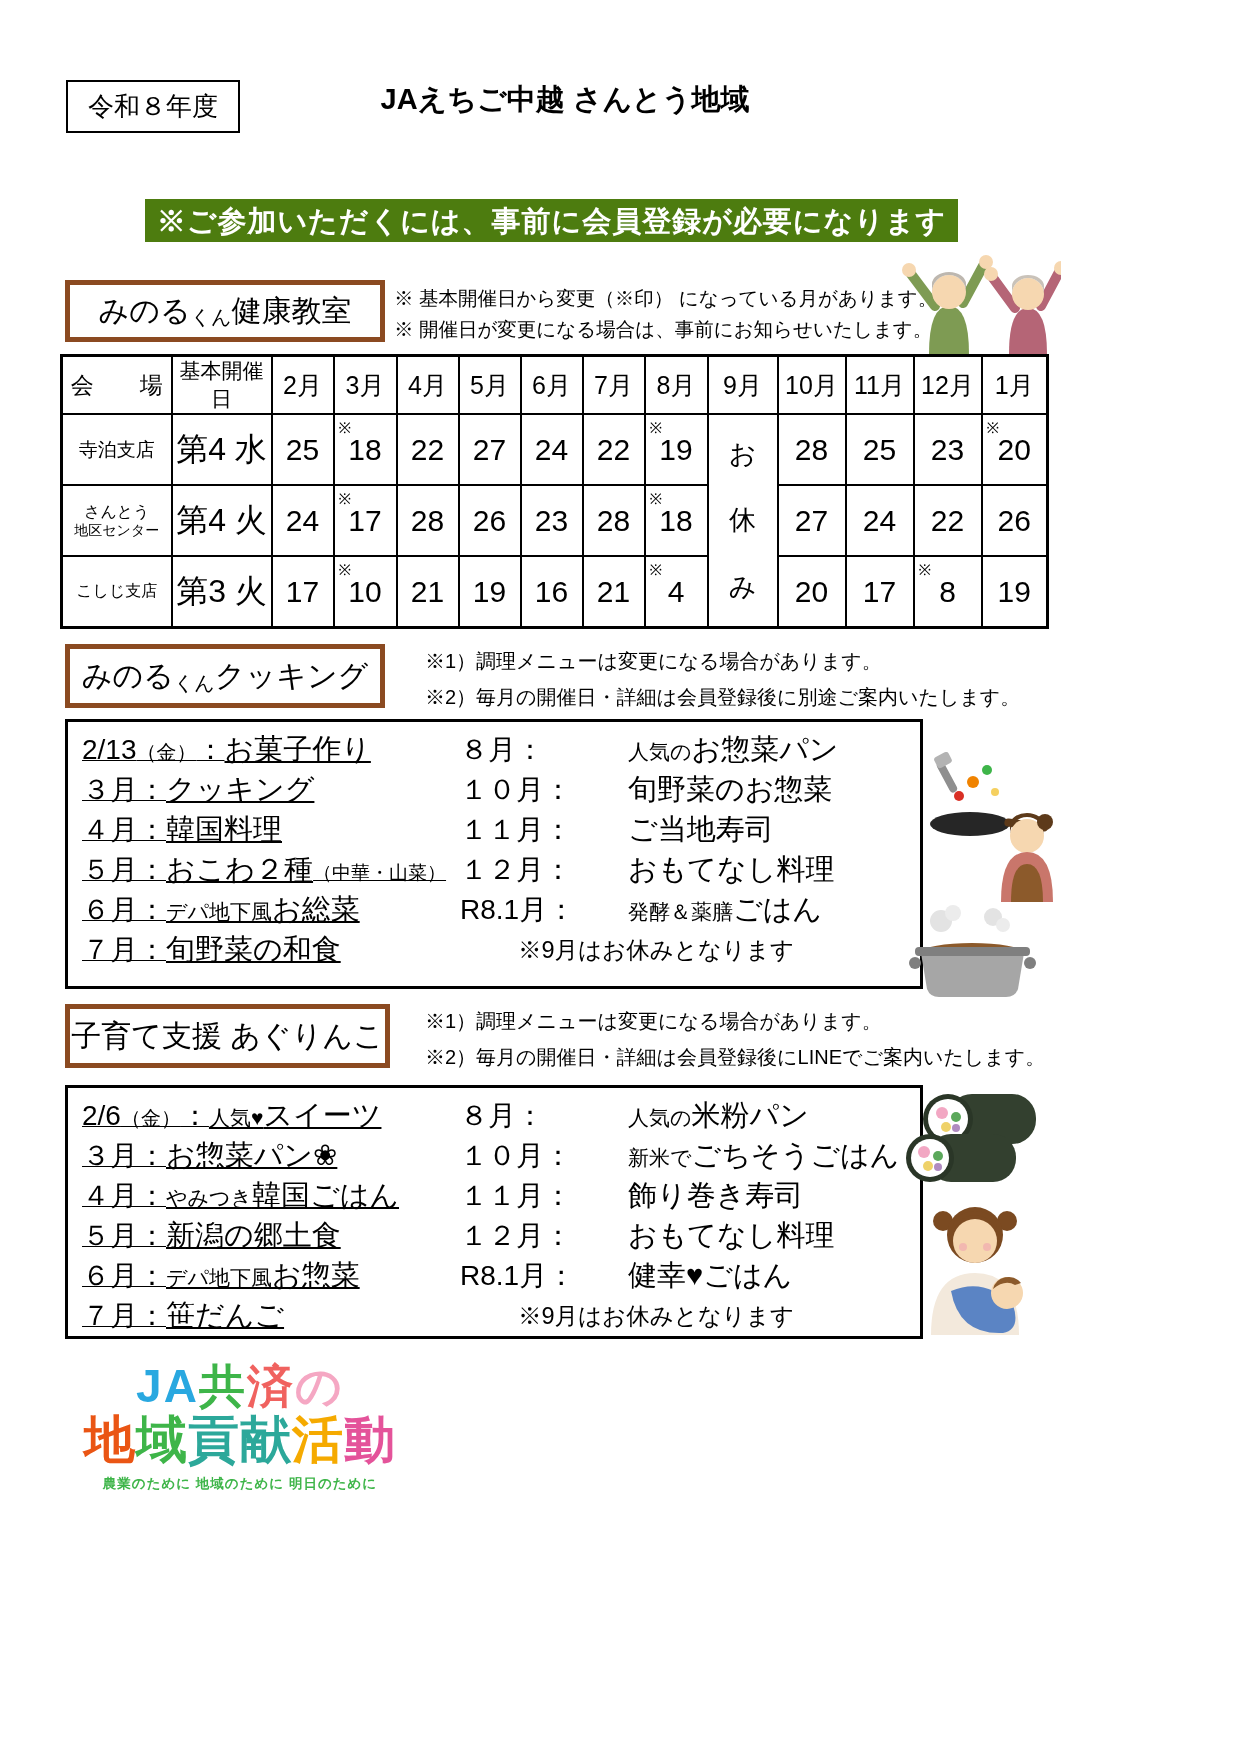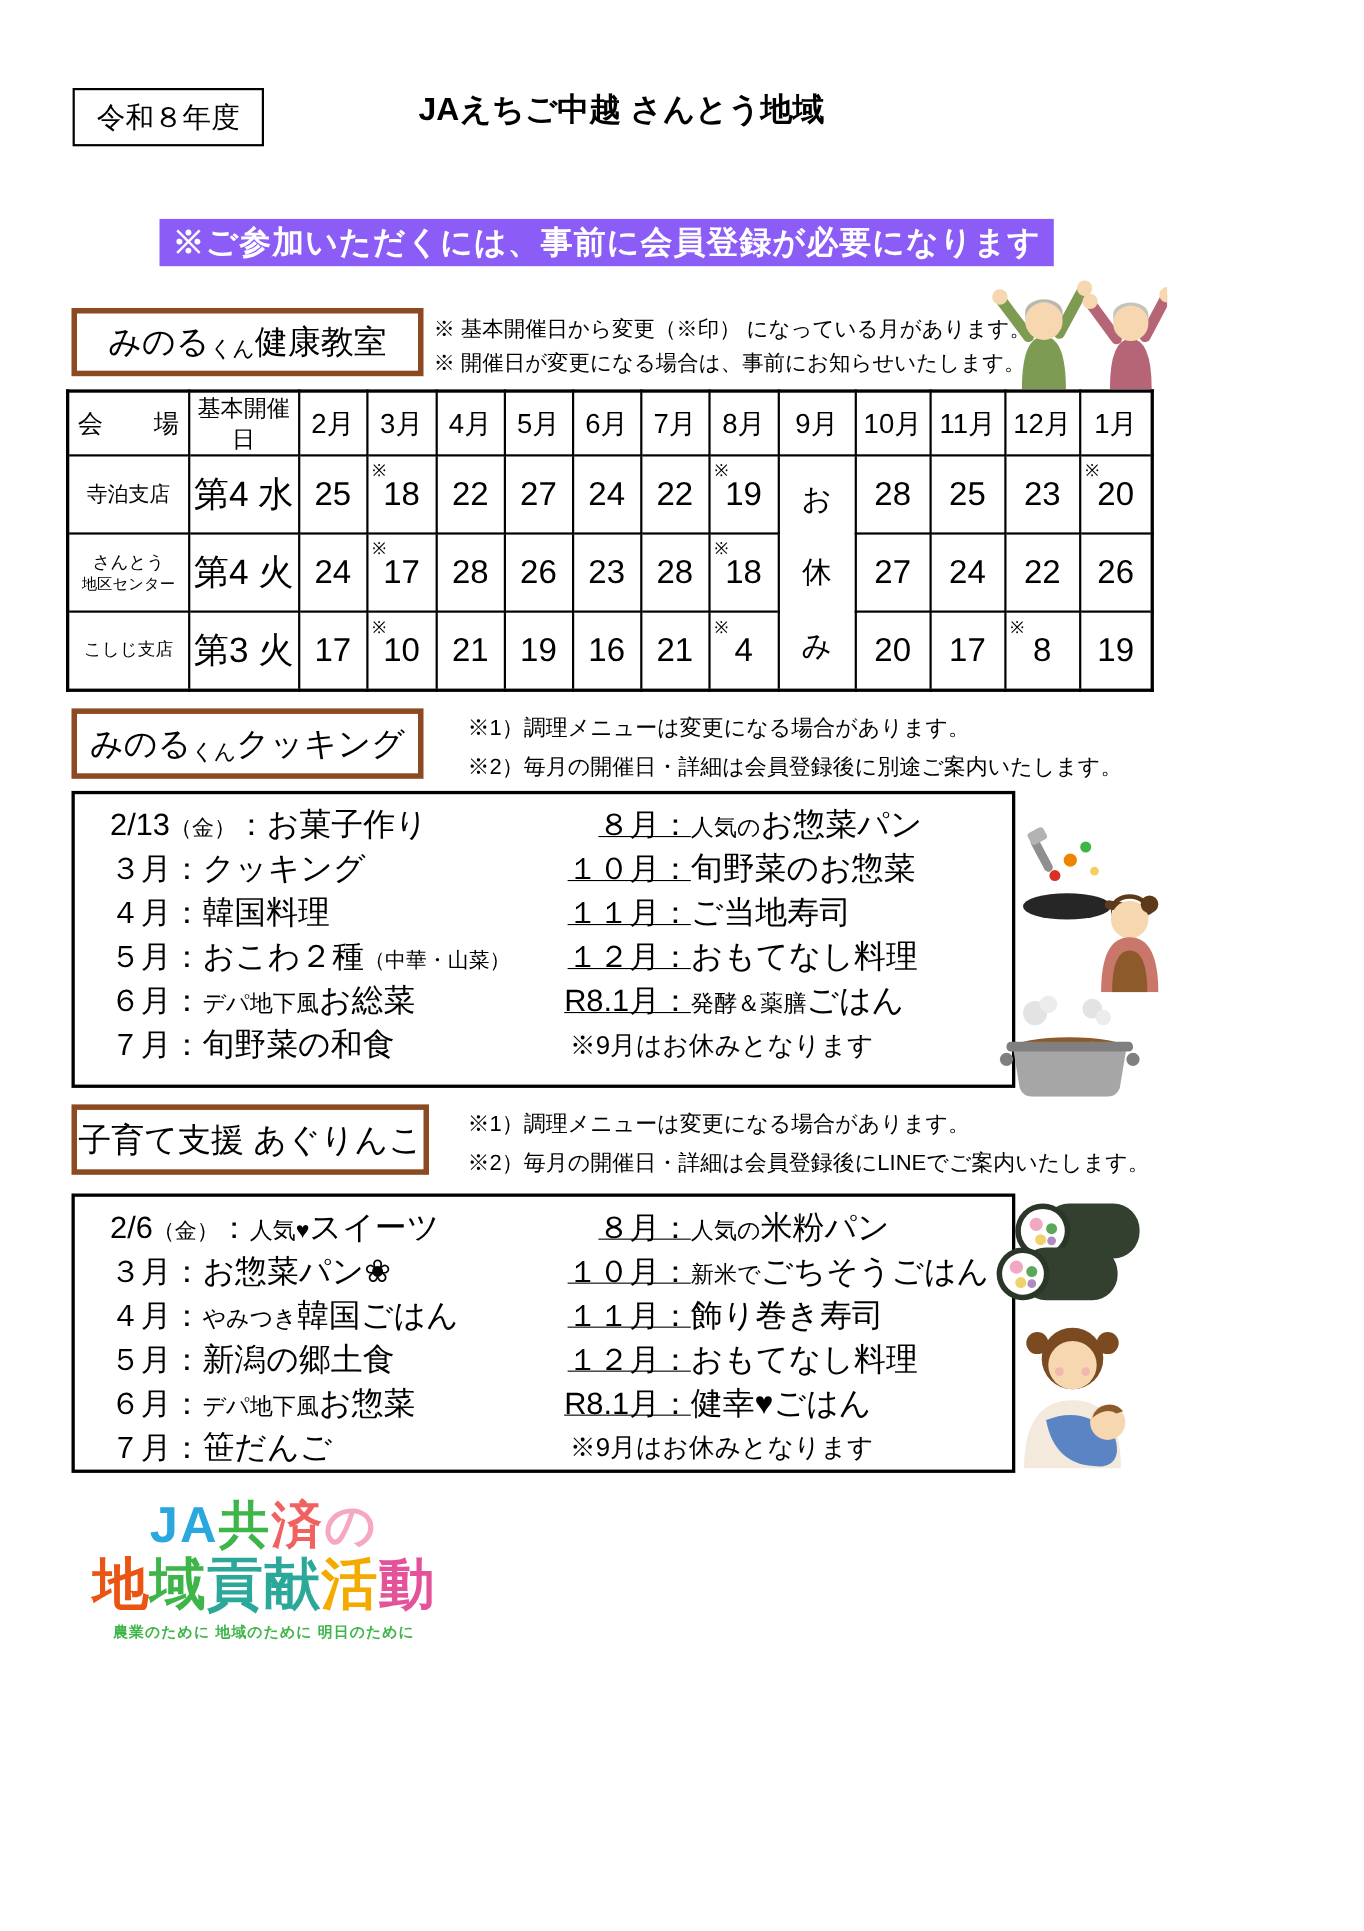--- a/index.html
+++ b/index.html
@@ -4,21 +4,21 @@
 <style>
   html,body{margin:0;padding:0;background:#e9e9e9;}
   .page{position:relative;width:1240px;height:1755px;background:#ffffff;margin:0 auto;
         font-family:"Liberation Sans",sans-serif;color:#000;overflow:hidden;}
 
   
   .year-badge{position:absolute;left:66px;top:80px;border:2px solid #000;padding:7px 20px;font-size:26px;background:#fff;}
   .org{position:absolute;left:0;top:80px;width:1130px;text-align:center;font-size:29px;font-weight:bold;}
   .main-title{position:absolute;left:0;top:110px;width:1130px;text-align:center;font-size:52px;font-weight:bold;letter-spacing:1px;}
   .main-title .kun{font-size:31px;}
-  .banner{position:absolute;left:145px;top:199px;width:813px;height:43px;background:#8b5cf6;color:#fff;
+  .banner{position:absolute;left:145px;top:199px;width:813px;height:43px;background:#4d7c0f;color:#fff;
           font-size:29px;font-weight:bold;text-align:center;line-height:44px;letter-spacing:1px;}
 
   
   .section-box{position:absolute;border:5px solid #8B4A21;background:#fff;display:flex;align-items:center;justify-content:center;font-size:30px;}
   .section-box .kun{font-size:20px;align-self:flex-end;padding-bottom:6px;}
   .box-health{left:65px;top:280px;width:310px;height:52px;}
   .box-cooking{left:65px;top:644px;width:310px;height:54px;}
   .box-agurinko{left:65px;top:1004px;width:315px;height:54px;}
 
   .note{position:absolute;font-size:19.5px;white-space:nowrap;}
@@ -37,24 +37,24 @@
   .sched .day{position:relative;font-size:30px;}
   .sched .mk{position:absolute;left:4px;top:2px;font-size:15px;}
   .sched .holiday{font-size:27px;}
   .holiday-stack{display:flex;flex-direction:column;justify-content:space-around;height:200px;align-items:center;}
 
   
   .menu-box{position:absolute;border:3px solid #000;background:#fff;}
   .menu-box-cooking{left:65px;top:719px;width:852px;height:264px;}
   .menu-box-agurinko{left:65px;top:1085px;width:852px;height:248px;}
   .menu-col{position:absolute;top:8px;display:flex;flex-direction:column;}
-  .menu-col-left{left:32px;width:380px;}
+  .menu-col-left{left:14px;width:380px;text-decoration:underline;}
   .menu-col-right{left:392px;width:452px;}
   .menu-line{display:flex;align-items:baseline;height:40px;white-space:nowrap;}
-  .menu-col-right .mlabel{display:inline-block;width:168px;text-align:right;text-decoration:underline;}
+  .menu-col-right .mlabel{display:inline-block;width:168px;}
   .mlabel .m,.mlabel .colon{font-size:28px;}
   .mlabel .msub{font-size:20px;}
   .menu-line .pre{font-size:21px;}
   .menu-line .t{font-size:29px;}
   .menu-line .suf{font-size:19px;}
   .holiday-note{font-size:23.5px;padding-left:58px;line-height:40px;height:40px;}
 
   
   .logo{position:absolute;left:80px;top:1362px;width:320px;text-align:center;font-weight:bold;line-height:1.08;}
   .logo-l1{font-size:46px;letter-spacing:2px;}

